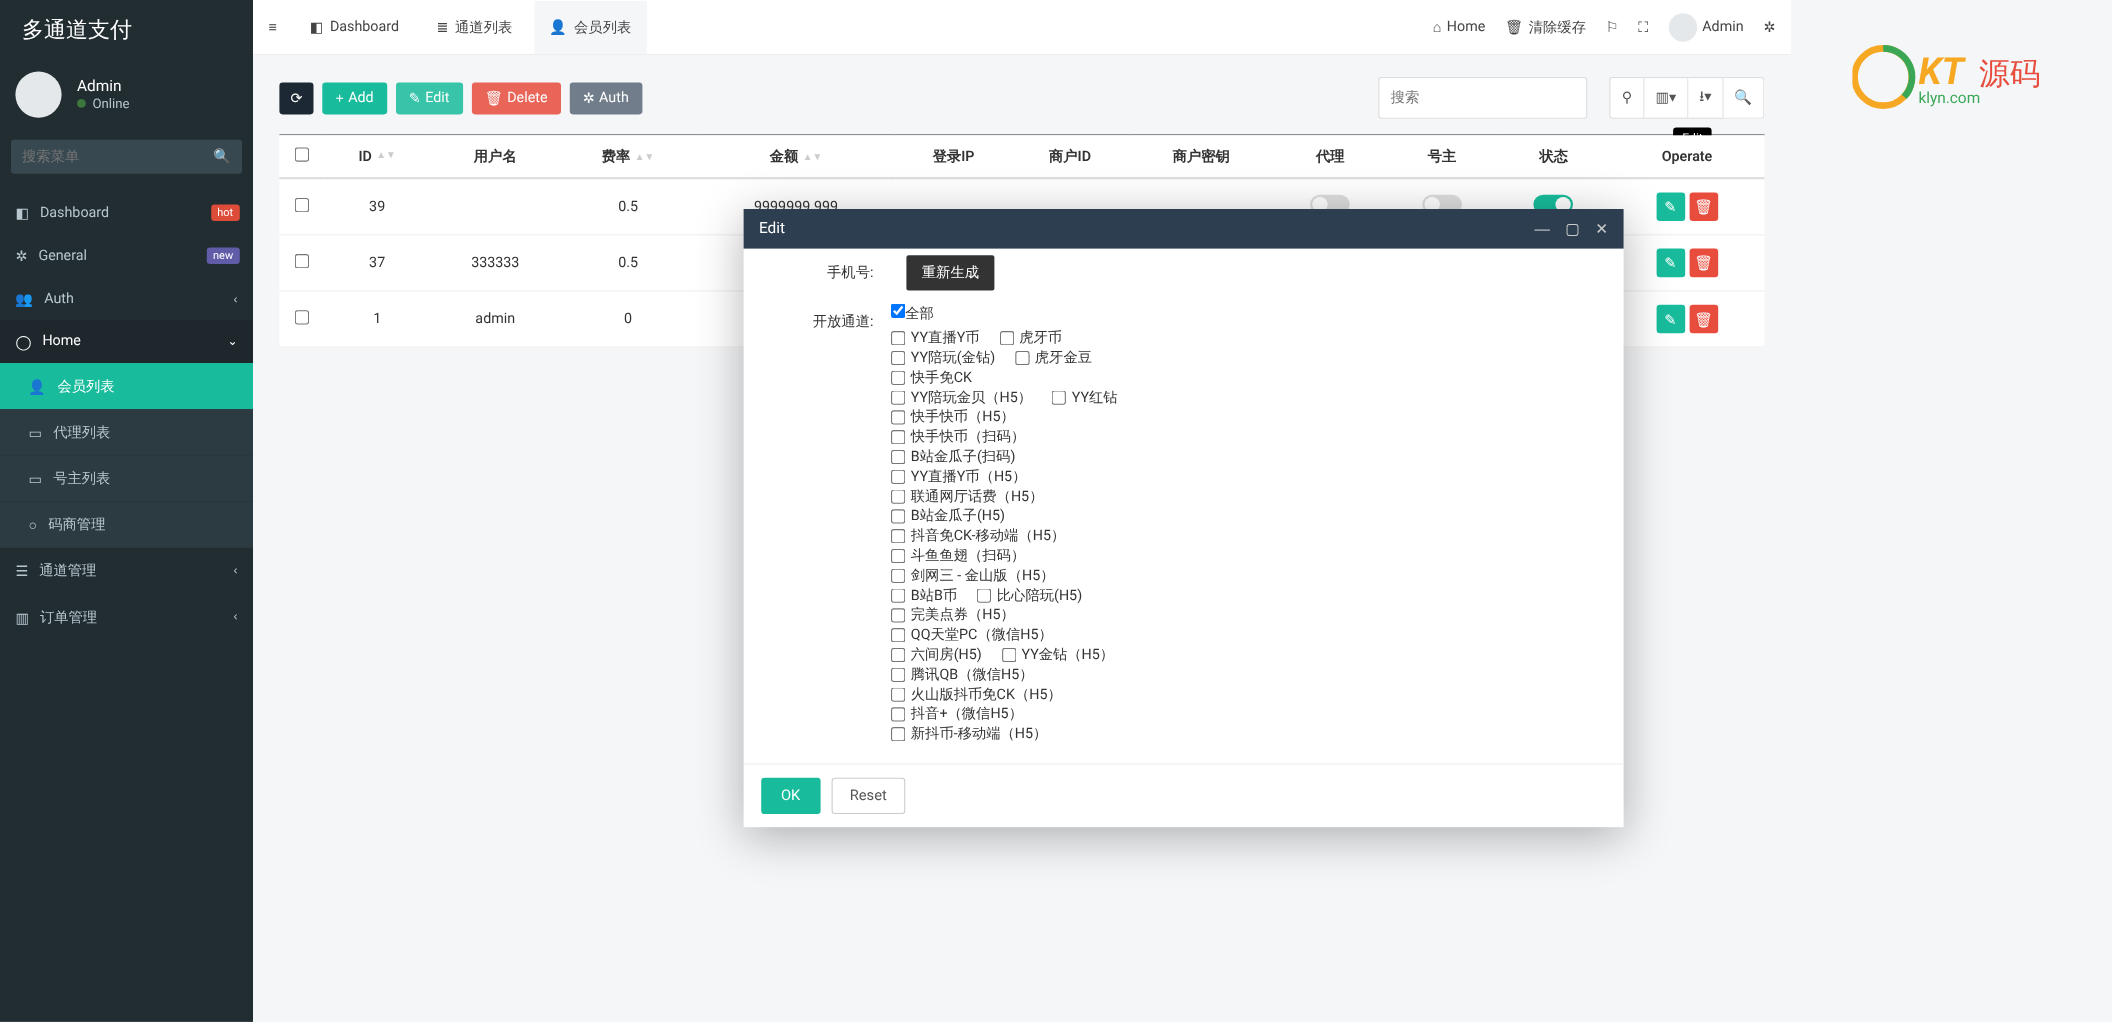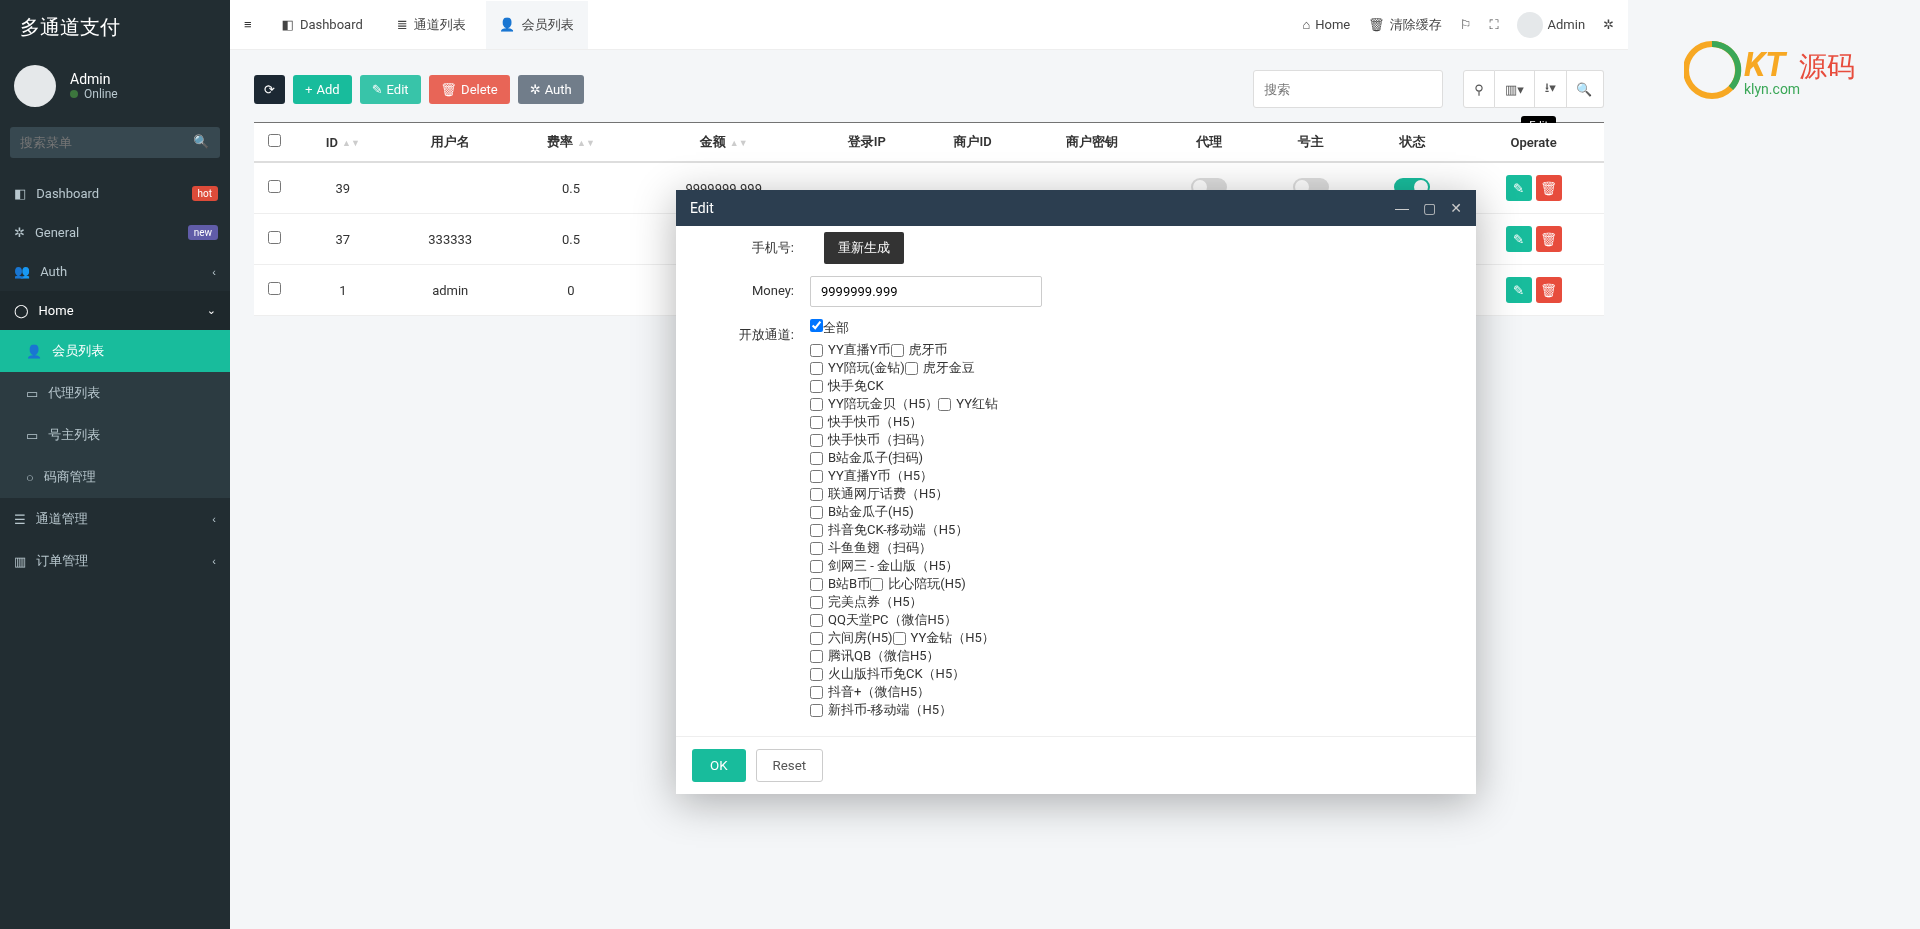--- a/index.html
+++ b/index.html
@@ -74,21 +74,21 @@
 .modal-hd .wbtns span { cursor: pointer; }
 .modal-body { padding: 6px 20px 6px 10px; max-height: 510px; overflow-y: auto; position: relative; }
 .modal-body::-webkit-scrollbar { width: 12px; }
 .modal-body::-webkit-scrollbar-thumb { background: #c1c1c1; border-radius: 6px; }
 .modal-body::-webkit-scrollbar-track { background: #f1f1f1; }
 .frow { display: flex; align-items: flex-start; margin-bottom: 12px; }
 .flabel { width: 124px; text-align: right; padding-right: 16px; padding-top: 7px; font-size: 13px; }
 .finput { border: 1px solid #ccc; padding: 7px 10px; width: 232px; font-size: 13px; border-radius: 2px; }
 .regen { margin-left: 14px; background: #333; color: #fff; border: 0; padding: 7px 14px; font-size: 13px; cursor: pointer; border-radius: 2px; }
 .chklist { display: flex; flex-direction: column; gap: 4px; font-size: 13px; }
-.chkrow { display: flex; align-items: center; }
+.chkrow { display: flex; gap: 18px; align-items: center; }
 .chkrow label { display: flex; align-items: center; gap: 5px; }
 .modal-ft { padding: 12px 16px; border-top: 1px solid #eee; display: flex; gap: 10px; }
 .btn-ok { background: #18bc9c; color: #fff; border: 0; padding: 8px 18px; border-radius: 3px; cursor: pointer; }
 .btn-reset { background: #fff; color: #555; border: 1px solid #ccc; padding: 8px 16px; border-radius: 3px; cursor: pointer; }
 
 
 .watermark { position: absolute; right: 16px; top: 40px; width: 220px; height: 60px; pointer-events: none; z-index: 200; }
 
 
 .glyph { font-family: "Segoe UI Symbol", Arial; }
@@ -329,24 +329,20 @@
         <span class="glyph">▢</span>
         <span class="glyph">✕</span>
       </div>
     </div>
     <div class="modal-body">
       <div class="frow">
         <div class="flabel">手机号:</div>
         <button class="regen">重新生成</button>
       </div>
       <div class="frow">
-        <div class="flabel">Money:</div>
-        <input class="finput" value="9999999.999" style="">
-      </div>
-      <div class="frow">
         <div class="flabel">开放通道:</div>
         <div class="chklist">
           <label><input type="checkbox" checked="" style=""><span>全部</span></label>
           <div id="chkrows">
               <div class="chkrow">
                 <label><input type="checkbox" style=""> YY直播Y币</label>
                 <label><input type="checkbox" style=""> 虎牙币</label>
               </div>
               <div class="chkrow">
                 <label><input type="checkbox" style=""> YY陪玩(金钻)</label>

